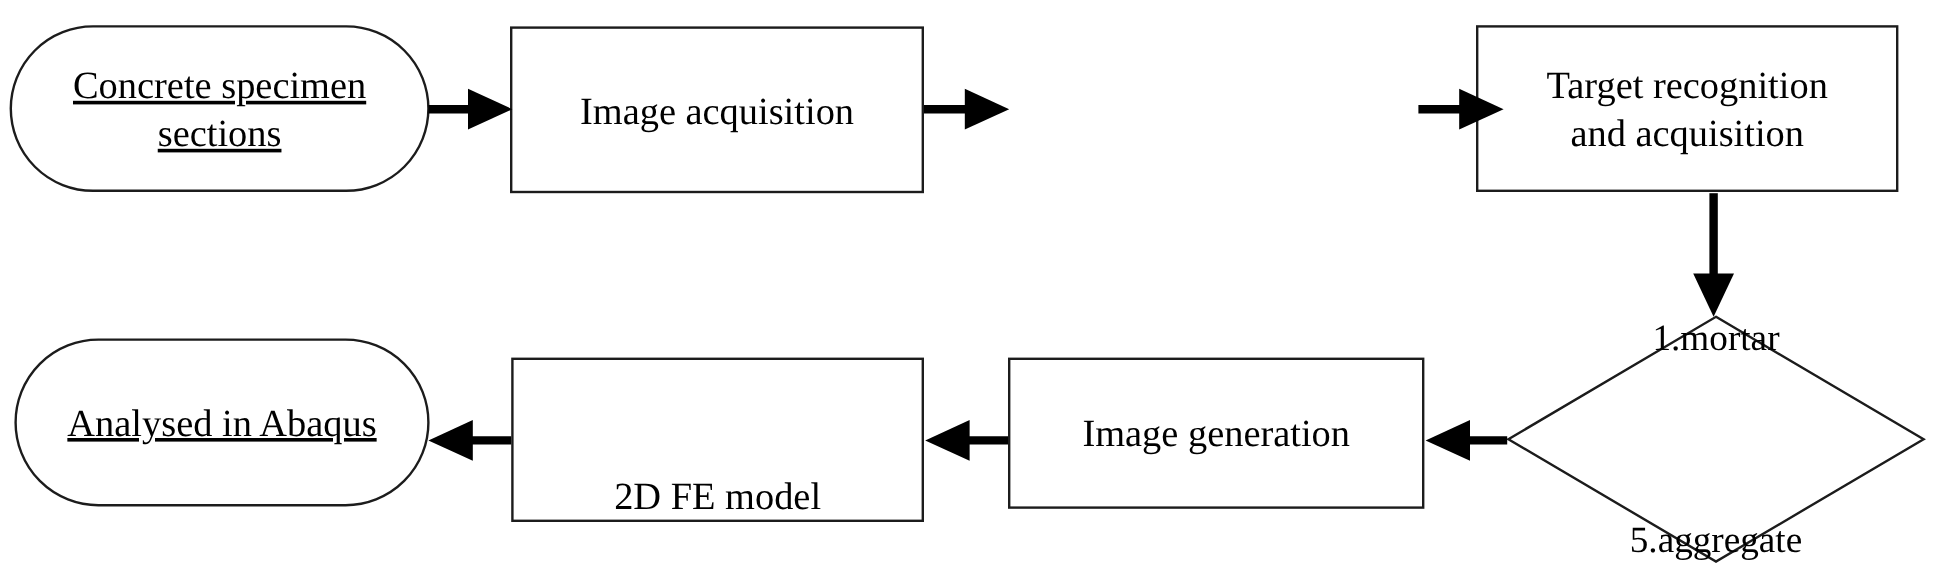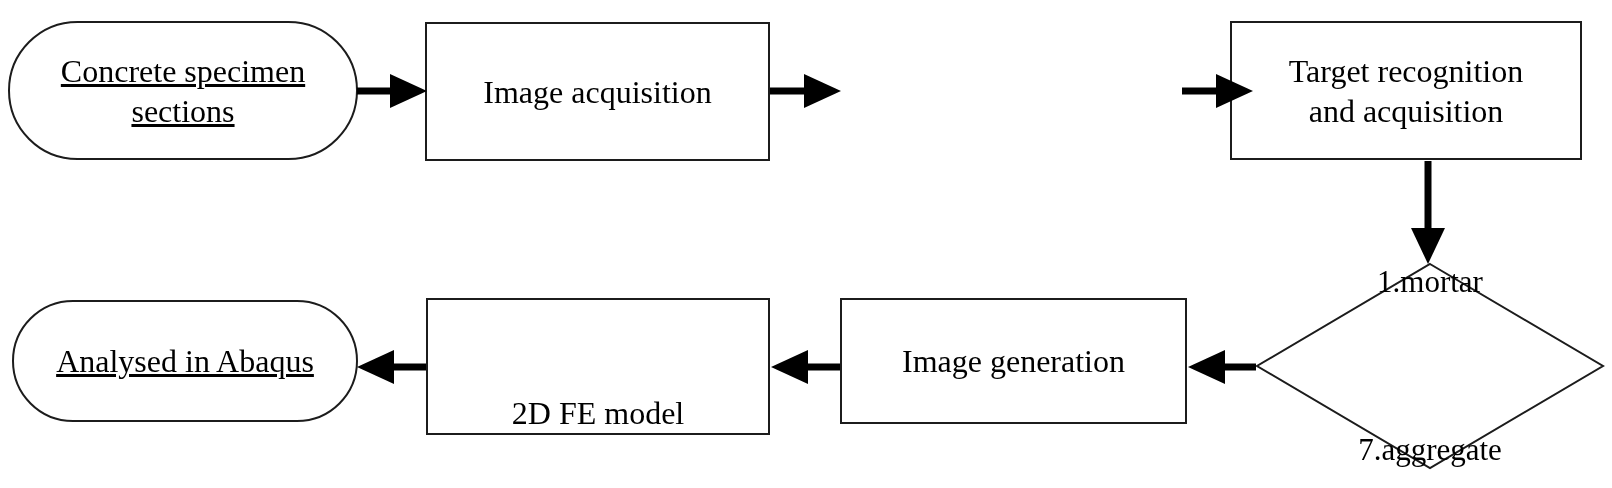--- a/index.html
+++ b/index.html
@@ -70,33 +70,33 @@
     <div class="line">Target recognition</div>
     <div class="line">and acquisition</div>
   </div>
 
   <div class="diamond-wrap" style="left:1255px; top:262px; width:350px; height:208px;">
     <svg width="350" height="208" viewBox="0 0 350 208">
       <polygon points="175,2 348,104 175,206 2,104" fill="#ffffff" stroke="#1c1c1c" stroke-width="2"></polygon>
     </svg>
     <div class="diamond-text">
       <div class="line">1.mortar</div>
-      <div class="line">7.aggregate</div>
+      <div class="line">5.aggregate</div>
     </div>
   </div>
 
   <div class="node rect" style="left:840px; top:298px; width:347px; height:126px;">
     <div class="line">Image generation</div>
   </div>
 
   <div class="node rect" style="left:426px; top:298px; width:344px; height:137px;justify-content:flex-end;">
     <div class="line">2D FE model</div>
   </div>
 
-  <div class="node stadium" style="left:12px; top:300px; width:346px; height:122px;">
+  <div class="node stadium" style="left:12px; top:282px; width:346px; height:140px;">
     <div class="line">Analysed in Abaqus</div>
   </div>
 
   <svg class="arrows" width="1612" height="488" viewBox="0 0 1612 488">
 
     <g>
       <line x1="357" y1="91" x2="393" y2="91" stroke="#000000" stroke-width="7"></line>
       <polygon points="427,91 390,74 390,108" fill="#000000"></polygon>
     </g>
 

